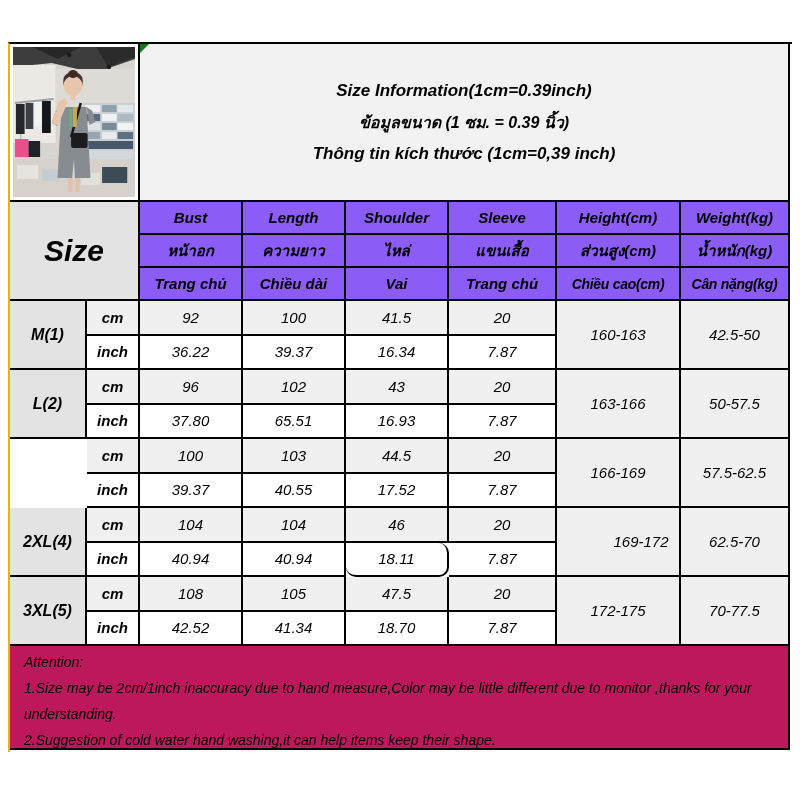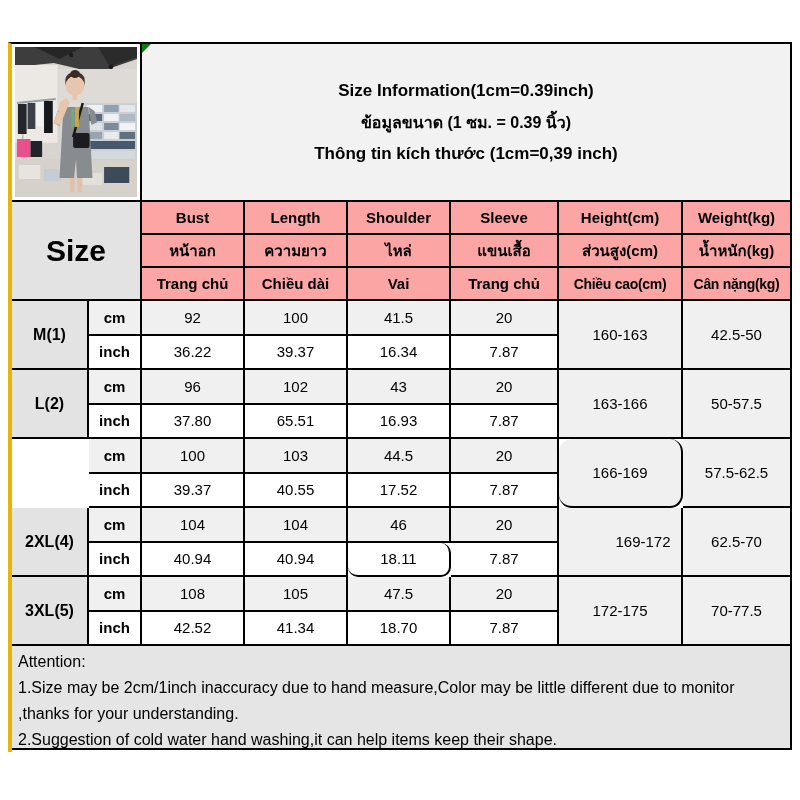--- a/index.html
+++ b/index.html
@@ -3,56 +3,57 @@
 <meta charset="utf-8">
 <style>
   html,body{margin:0;padding:0;}
   body{
     width:800px;height:800px;background:#ffffff;
     font-family:"Liberation Sans","DejaVu Sans",sans-serif;
     color:#000;position:relative;overflow:hidden;
   }
   .sheet{
     position:absolute;left:8px;top:42px;width:784px;height:710px;
-    box-sizing:border-box;border-left:4px solid #eab308;border-top:2px solid #000;
+    box-sizing:border-box;border-left:2px solid #eab308;border-top:2px solid #000;
     display:grid;
     grid-template-columns:77px 53px 103px 103px 103px 108px 124px 109px;
     grid-template-rows:158px 33px 33px 33px repeat(10,34.5px) 104px;
     background:#fff;
+    font-style:italic;
   }
   .cell{
     border-right:2px solid #000;border-bottom:2px solid #000;
     display:flex;align-items:center;justify-content:center;
     box-sizing:border-box;overflow:hidden;white-space:nowrap;
   }
   .photo-cell{grid-column:1/3;grid-row:1;background:#fff;padding:3px;}
   .title-cell{
     grid-column:3/9;grid-row:1;background:#f2f2f2;position:relative;
     flex-direction:column;justify-content:center;gap:9px;
   }
   .green-tri{
     position:absolute;top:0;left:0;width:0;height:0;
     border-top:9px solid #127a12;border-right:9px solid transparent;
   }
   .title-en,.title-vi{font-weight:bold;font-size:17px;}
   .title-th{font-weight:bold;font-size:16px;}
   .size-cell{grid-column:1/3;grid-row:2/5;background:#e3e3e3;font-weight:bold;font-size:30px;}
-  .hd{background:#fca5a5;font-weight:bold;font-size:15px;}
+  .hd{background:#8b5cf6;font-weight:bold;font-size:15px;}
   .hd.long{font-size:14px;letter-spacing:-0.3px;}
   .size-name{background:#e3e3e3;font-weight:bold;font-size:16px;}
   .unit{font-weight:bold;font-size:15px;background:#fff;}
   .unit.shade{background:#f0f0f0;}
   .val{font-size:15px;background:#fff;}
   .val.shade{background:#f0f0f0;}
   .range{background:#f0f0f0;font-size:15px;}
   .attention-cell{
-    grid-column:1/9;grid-row:15;background:#e5e5e5;
+    grid-column:1/9;grid-row:15;background:#be185d;
     display:block;border-right:2px solid #000;border-bottom:2px solid #000;
-    box-sizing:border-box;padding:3px 8px 0 6px;
-    font-size:16px;line-height:26px;white-space:normal;
+    box-sizing:border-box;padding:3px 8px 0 14px;
+    font-size:14px;line-height:26px;white-space:normal;
     font-stretch:condensed;
   }
   .attention-cell p{margin:0;}
   
   .r2{grid-row:2}.r3{grid-row:3}.r4{grid-row:4}
   .c3{grid-column:3}.c4{grid-column:4}.c5{grid-column:5}.c6{grid-column:6}.c7{grid-column:7}.c8{grid-column:8}
   .photo-frame{width:100%;height:100%;display:block;}
 </style>
 </head>
 <body>
@@ -184,21 +185,21 @@
     <div class="cell unit" style="grid-area: 8 / 2;">inch</div>
     <div class="cell val" style="grid-area: 8 / 3;">37.80</div>
     <div class="cell val" style="grid-area: 8 / 4;">65.51</div>
     <div class="cell val" style="grid-area: 8 / 5;">16.93</div>
     <div class="cell val" style="grid-area: 8 / 6;">7.87</div>
     <div class="cell unit shade" style="grid-area: 9 / 2;">cm</div>
     <div class="cell val shade" style="grid-area: 9 / 3;">100</div>
     <div class="cell val shade" style="grid-area: 9 / 4;">103</div>
     <div class="cell val shade" style="grid-area: 9 / 5;">44.5</div>
     <div class="cell val shade" style="grid-area: 9 / 6;">20</div>
-    <div class="cell range" style="grid-area: 9 / 7 / span 2 / span 1; border-radius: 13px;">166-169</div>
+    <div class="cell range" style="grid-area: 9 / 7 / span 2 / span 1;">166-169</div>
     <div class="cell range" style="grid-area: 9 / 8 / span 2 / span 1;">57.5-62.5</div>
     <div class="cell unit" style="grid-area: 10 / 2;">inch</div>
     <div class="cell val" style="grid-area: 10 / 3;">39.37</div>
     <div class="cell val" style="grid-area: 10 / 4;">40.55</div>
     <div class="cell val" style="grid-area: 10 / 5;">17.52</div>
     <div class="cell val" style="grid-area: 10 / 6;">7.87</div>
     <div class="cell size-name" style="grid-area: 11 / 1 / span 2 / span 1;">2XL(4)</div>
     <div class="cell unit shade" style="grid-area: 11 / 2;">cm</div>
     <div class="cell val shade" style="grid-area: 11 / 3;">104</div>
     <div class="cell val shade" style="grid-area: 11 / 4;">104</div>

